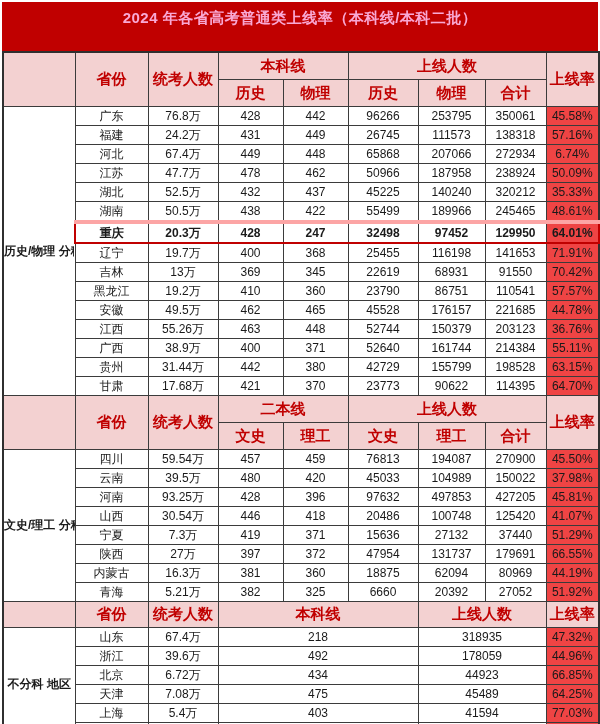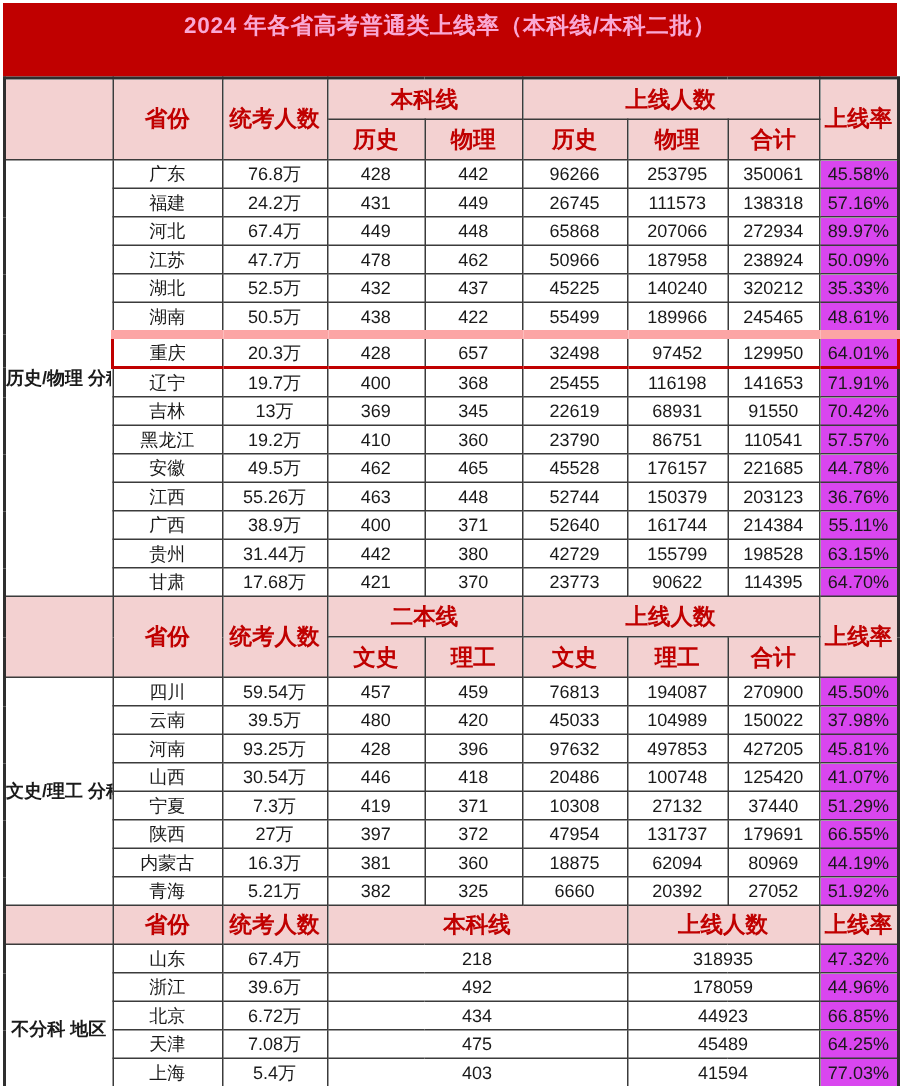--- a/index.html
+++ b/index.html
@@ -34,23 +34,23 @@
     height:26px;
   }
   tbody.sec-head.single td{height:25px;}
   
   td.region{
     background:#ffffff;color:#111111;
     font-weight:bold;font-size:12.5px;
     white-space:pre-line;line-height:1.7;
   }
   
-  td.rate{background:#d946ef;}
+  td.rate{background:#ef4444;}
   
-  tr.hl td{border-top:6px solid #fca5a5;border-bottom:2px solid #c00000;}
+  tr.hl td{border-top:4px solid #fca5a5;border-bottom:2px solid #c00000;font-weight:bold;}
   tr.hl td:first-child{border-left:2px solid #c00000;}
   tr.hl td:last-child{border-right:2px solid #c00000;}
 </style>
 </head>
 <body>
 
 <div class="title-bar">2024 年各省高考普通类上线率（本科线/本科二批）</div>
 
 <table class="gk">
   <colgroup>
@@ -106,21 +106,21 @@
         <td class="rate">57.16%</td>
       </tr>
       <tr>
         <td>河北</td>
         <td>67.4万</td>
         <td>449</td>
         <td>448</td>
         <td>65868</td>
         <td>207066</td>
         <td>272934</td>
-        <td class="rate">89.97%</td>
+        <td class="rate">6.74%</td>
       </tr>
       <tr>
         <td>江苏</td>
         <td>47.7万</td>
         <td>478</td>
         <td>462</td>
         <td>50966</td>
         <td>187958</td>
         <td>238924</td>
         <td class="rate">50.09%</td>
@@ -142,21 +142,21 @@
         <td>422</td>
         <td>55499</td>
         <td>189966</td>
         <td>245465</td>
         <td class="rate">48.61%</td>
       </tr>
       <tr class="hl">
         <td>重庆</td>
         <td>20.3万</td>
         <td>428</td>
-        <td>657</td>
+        <td>247</td>
         <td>32498</td>
         <td>97452</td>
         <td>129950</td>
         <td class="rate">64.01%</td>
       </tr>
       <tr>
         <td>辽宁</td>
         <td>19.7万</td>
         <td>400</td>
         <td>368</td>
@@ -295,21 +295,21 @@
         <td>20486</td>
         <td>100748</td>
         <td>125420</td>
         <td class="rate">41.07%</td>
       </tr>
       <tr>
         <td>宁夏</td>
         <td>7.3万</td>
         <td>419</td>
         <td>371</td>
-        <td>10308</td>
+        <td>15636</td>
         <td>27132</td>
         <td>37440</td>
         <td class="rate">51.29%</td>
       </tr>
       <tr>
         <td>陕西</td>
         <td>27万</td>
         <td>397</td>
         <td>372</td>
         <td>47954</td>

